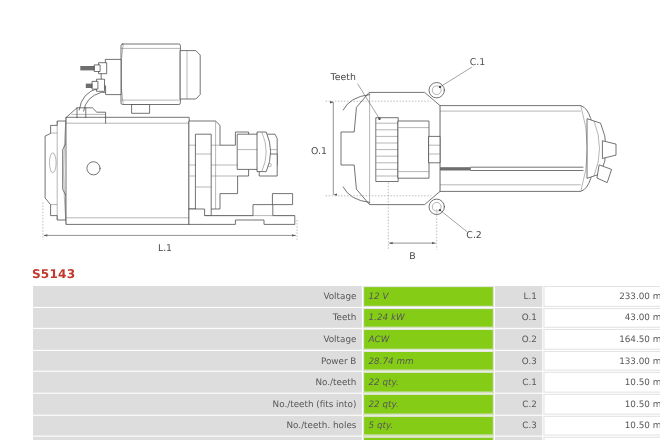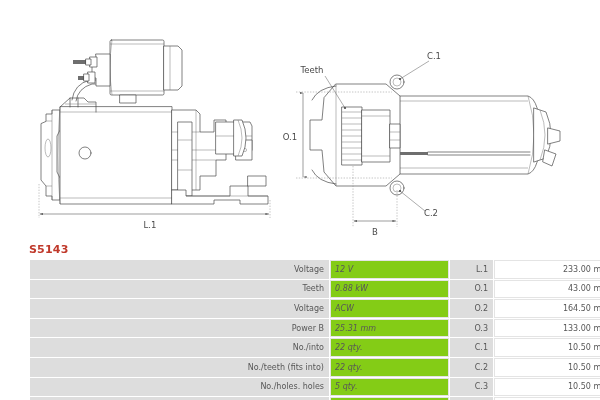--- a/index.html
+++ b/index.html
@@ -262,50 +262,50 @@
   <table class="spec">
     <tbody id="spec-body">
         <tr>
           <td class="c-label">Voltage</td>
           <td class="c-value">12 V</td>
           <td class="c-code">L.1</td>
           <td class="c-dim">233.00 mm</td>
         </tr>
         <tr>
           <td class="c-label">Teeth</td>
-          <td class="c-value">0.88 kW</td>
+          <td class="c-value">1.24 kW</td>
           <td class="c-code">O.1</td>
           <td class="c-dim">43.00 mm</td>
         </tr>
         <tr>
           <td class="c-label">Voltage</td>
           <td class="c-value">ACW</td>
           <td class="c-code">O.2</td>
           <td class="c-dim">164.50 mm</td>
         </tr>
         <tr>
           <td class="c-label">Power B</td>
-          <td class="c-value">25.31 mm</td>
+          <td class="c-value">28.74 mm</td>
           <td class="c-code">O.3</td>
           <td class="c-dim">133.00 mm</td>
         </tr>
         <tr>
-          <td class="c-label">No./into</td>
+          <td class="c-label">No./teeth</td>
           <td class="c-value">22 qty.</td>
           <td class="c-code">C.1</td>
           <td class="c-dim">10.50 mm</td>
         </tr>
         <tr>
           <td class="c-label">No./teeth (fits into)</td>
           <td class="c-value">22 qty.</td>
           <td class="c-code">C.2</td>
           <td class="c-dim">10.50 mm</td>
         </tr>
         <tr>
-          <td class="c-label">No./holes. holes</td>
+          <td class="c-label">No./teeth. holes</td>
           <td class="c-value">5 qty.</td>
           <td class="c-code">C.3</td>
           <td class="c-dim">10.50 mm</td>
         </tr>
         <tr>
           <td class="c-label">No./mount. holes with thread</td>
           <td class="c-value">0 qty.</td>
           <td class="c-code empty-cell"></td>
           <td class="c-dim empty-white"></td>
         </tr>

